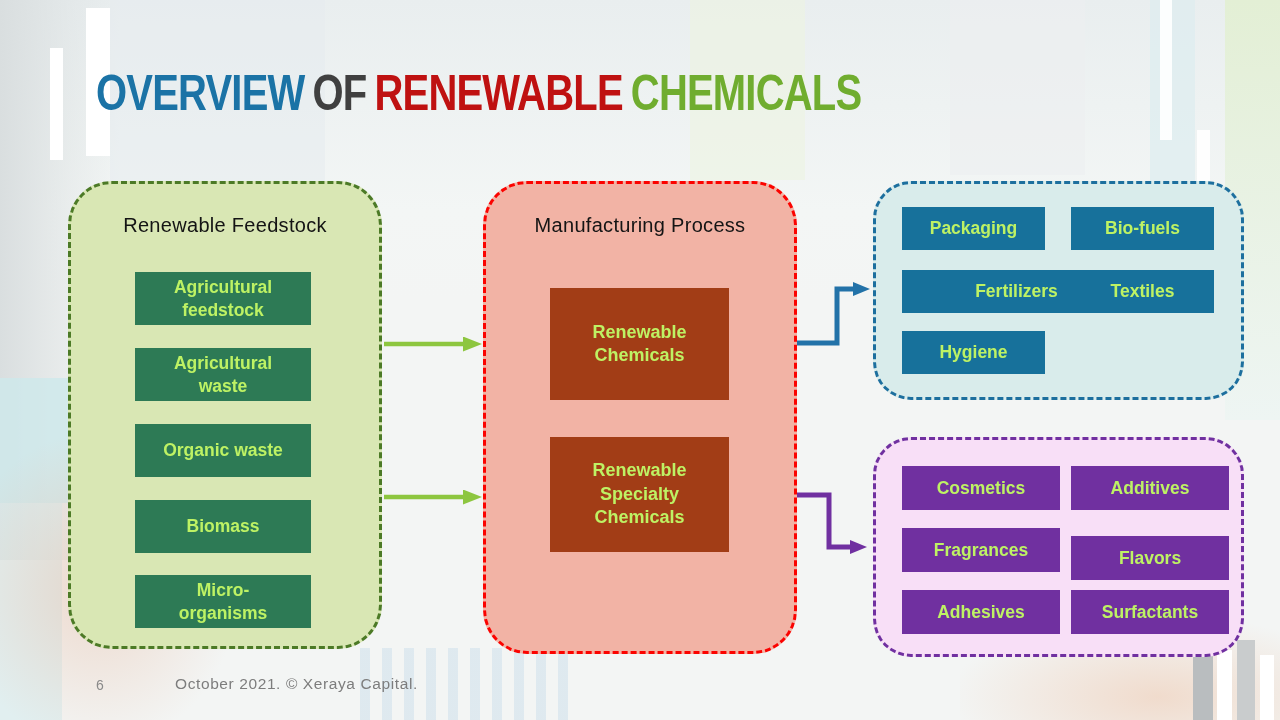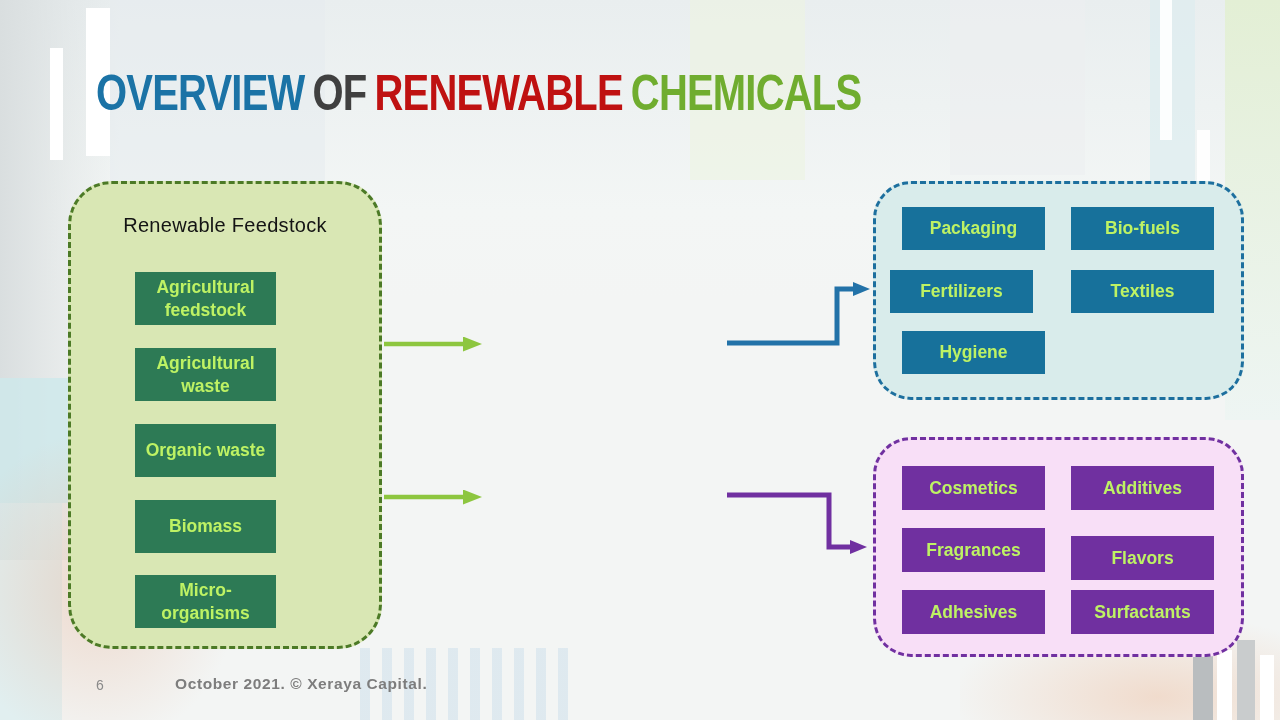--- a/index.html
+++ b/index.html
@@ -44,41 +44,41 @@
                font-size:20px;color:#141414;letter-spacing:.3px;}
   .panel-feedstock{left:68px;top:181px;width:314px;height:468px;background:#d9e7b4;border:3px dashed #4c7a26;}
   .panel-manufacturing{left:483px;top:181px;width:314px;height:473px;background:#f2b3a5;border:3px dashed #fb0300;}
   .panel-industrial{left:873px;top:181px;width:371px;height:219px;background:#d9eceb;border:3px dashed #1d6f9e;border-radius:38px;}
   .panel-specialty{left:873px;top:437px;width:371px;height:220px;background:#f8dff7;border:3px dashed #7030a0;border-radius:38px;}
 
   .box{position:absolute;display:flex;align-items:center;justify-content:center;
        color:#bef264;font-weight:bold;text-align:center;font-size:17.5px;line-height:1.3;}
   .box .inner{max-width:125px;}
 
-  .green-box{left:64px;width:141px;height:53px;background:#2d7a55;}
+  .green-box{left:64px;width:176px;height:53px;background:#2d7a55;}
   .gb0{top:88px;} .gb1{top:164px;} .gb2{top:240px;} .gb3{top:316px;} .gb4{top:391px;}
 
   .brown-box{left:64px;width:179px;height:112px;background:#a23d16;font-size:18px;}
   .bb0{top:104px;} .bb1{top:253px;height:115px;}
 
   .teal-box{width:143px;height:43px;background:#17719b;}
-  .purple-box{width:143px;height:44px;background:#7030a0;}
+  .purple-box{width:158px;height:44px;background:#7030a0;}
   .tb0{left:26px;top:23px;} .tb1{left:195px;top:23px;}
-  .tb2{left:14px;top:86px;} .tb3{left:195px;top:86px;}
+  .tb2{left:26px;top:86px;padding-left:43px;} .tb3{left:195px;top:86px;}
   .tb4{left:26px;top:147px;}
   .pb0{left:26px;top:26px;} .pb1{left:195px;top:26px;}
   .pb2{left:26px;top:88px;} .pb3{left:195px;top:88px;margin-top:8px;}
   .pb4{left:26px;top:150px;} .pb5{left:195px;top:150px;}
 
   
   .arrows{position:absolute;left:0;top:0;width:1280px;height:720px;pointer-events:none;}
 
   
   .page-number{position:absolute;left:96px;top:677px;font-size:14px;color:#8a8a8a;}
-  .credit{position:absolute;left:175px;top:675px;font-size:15.5px;color:#7d7d7d;letter-spacing:.6px;font-weight:bold;}
+  .credit{position:absolute;left:175px;top:675px;font-size:15.5px;color:#7d7d7d;letter-spacing:.6px;}
 </style>
 </head>
 <body>
 
 <div class="slide">
 
   <div class="bg bg-topwash"></div>
   <div class="bg bg-leftphoto"></div>
   <div class="bg bg-strip1"></div>
   <div class="bg bg-strip2"></div>
@@ -131,20 +131,29 @@
         <span class="inner">Organic waste</span>
       </div>
     <div class="box green-box gb3">
         <span class="inner">Biomass</span>
       </div>
     <div class="box green-box gb4">
         <span class="inner" style="max-width:95px;">Micro-organisms</span>
       </div>
   </div>
 
+  <div class="panel panel-manufacturing">
+    <div class="panel-title">Manufacturing Process</div>
+    <div class="box brown-box bb0">
+        <span class="inner">Renewable Chemicals</span>
+      </div>
+    <div class="box brown-box bb1">
+        <span class="inner" style="max-width:110px;">Renewable Specialty Chemicals</span>
+      </div>
+  </div>
 
   <div class="panel panel-industrial">
     <div class="box teal-box tb0">
         <span>Packaging</span>
       </div>
     <div class="box teal-box tb1">
         <span>Bio-fuels</span>
       </div>
     <div class="box teal-box tb2">
         <span>Fertilizers</span>

